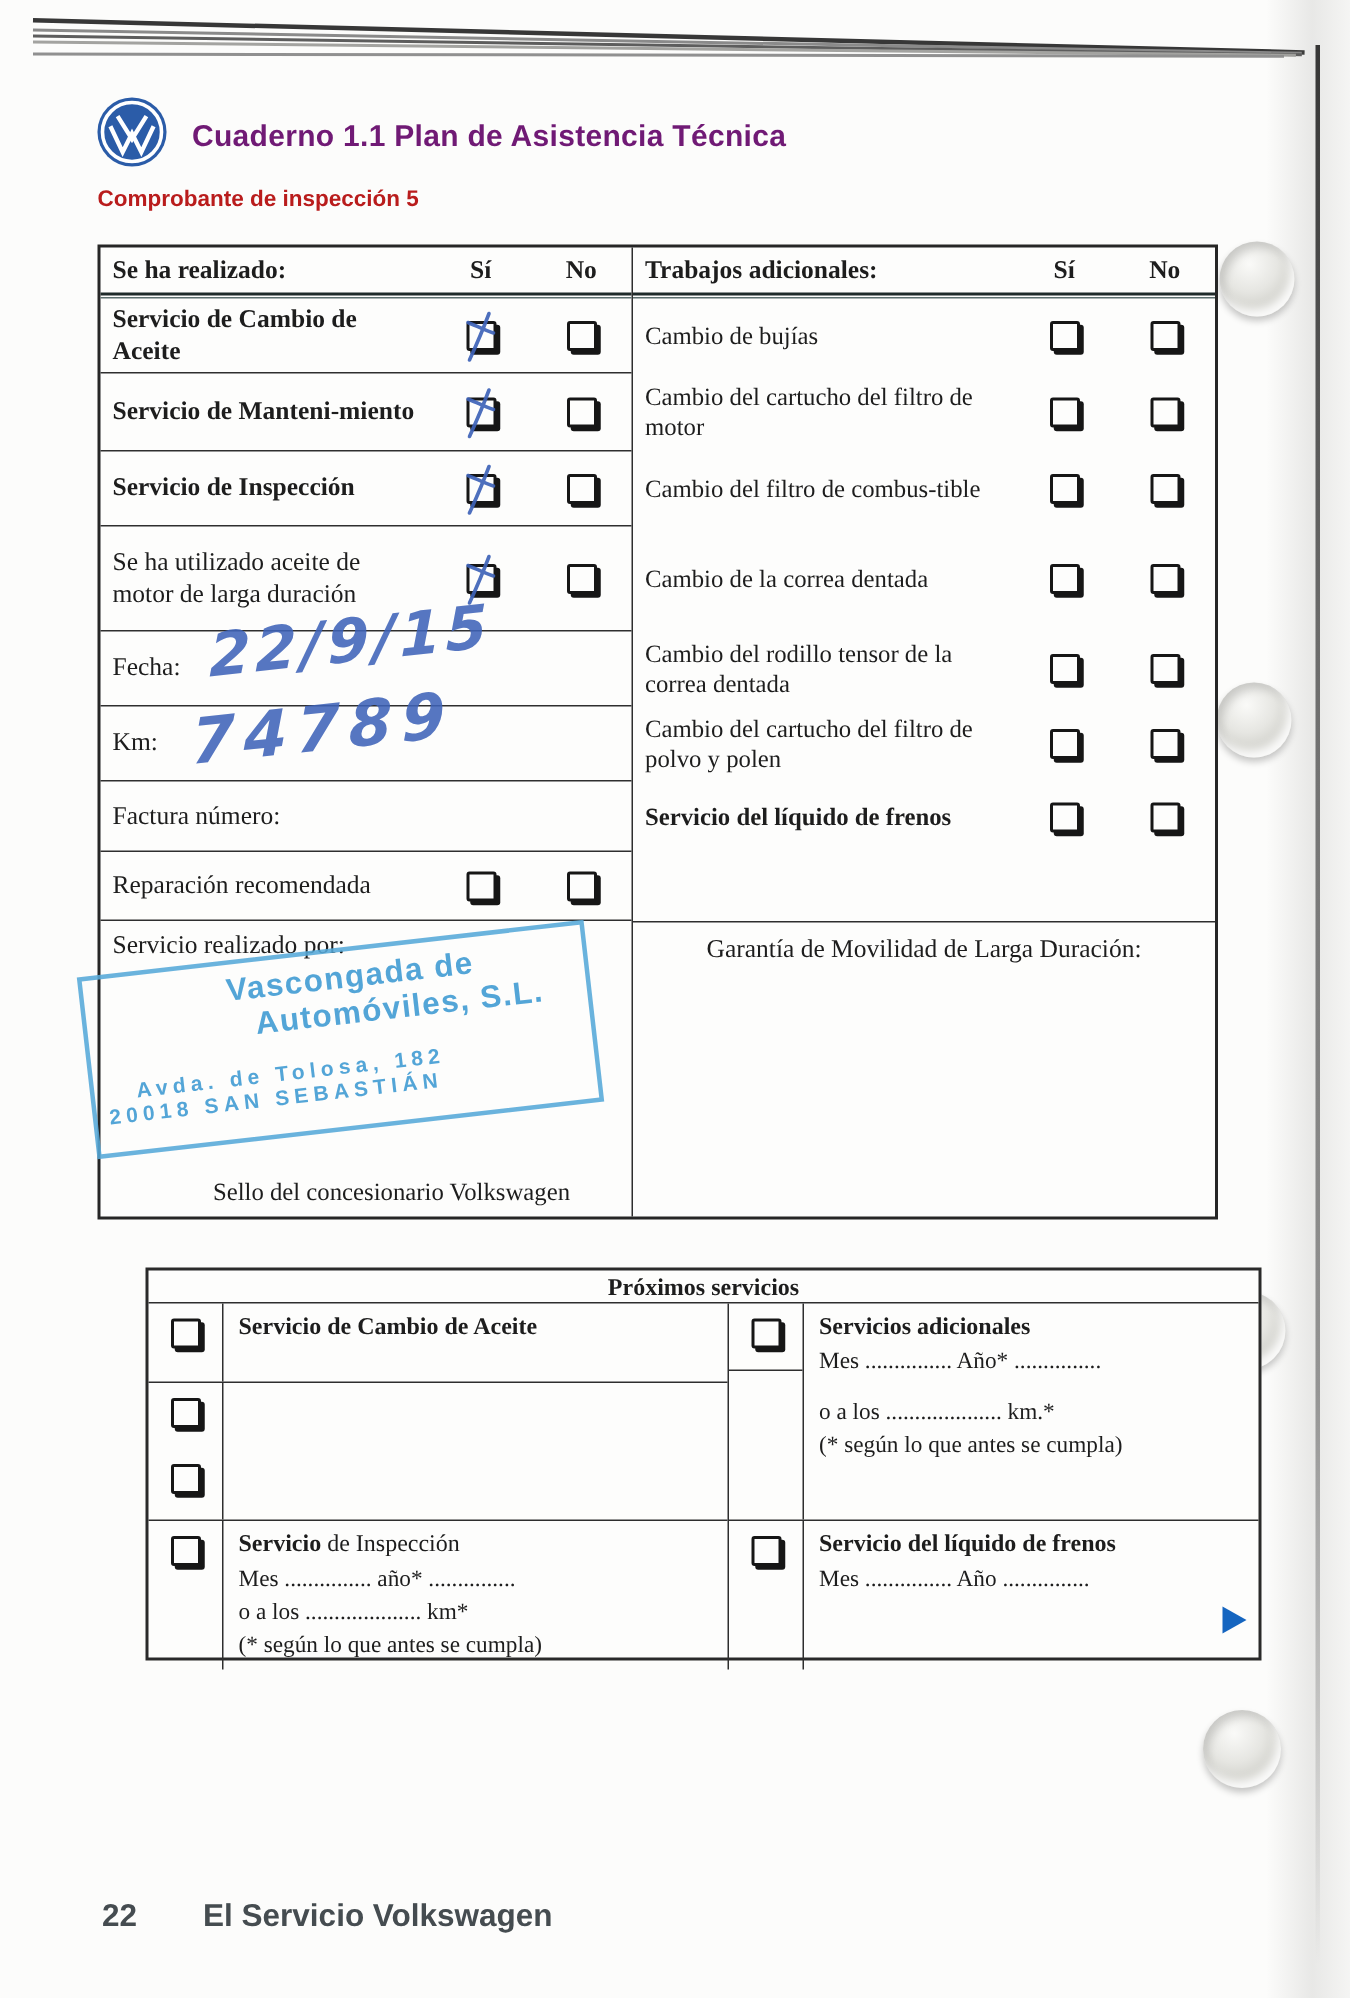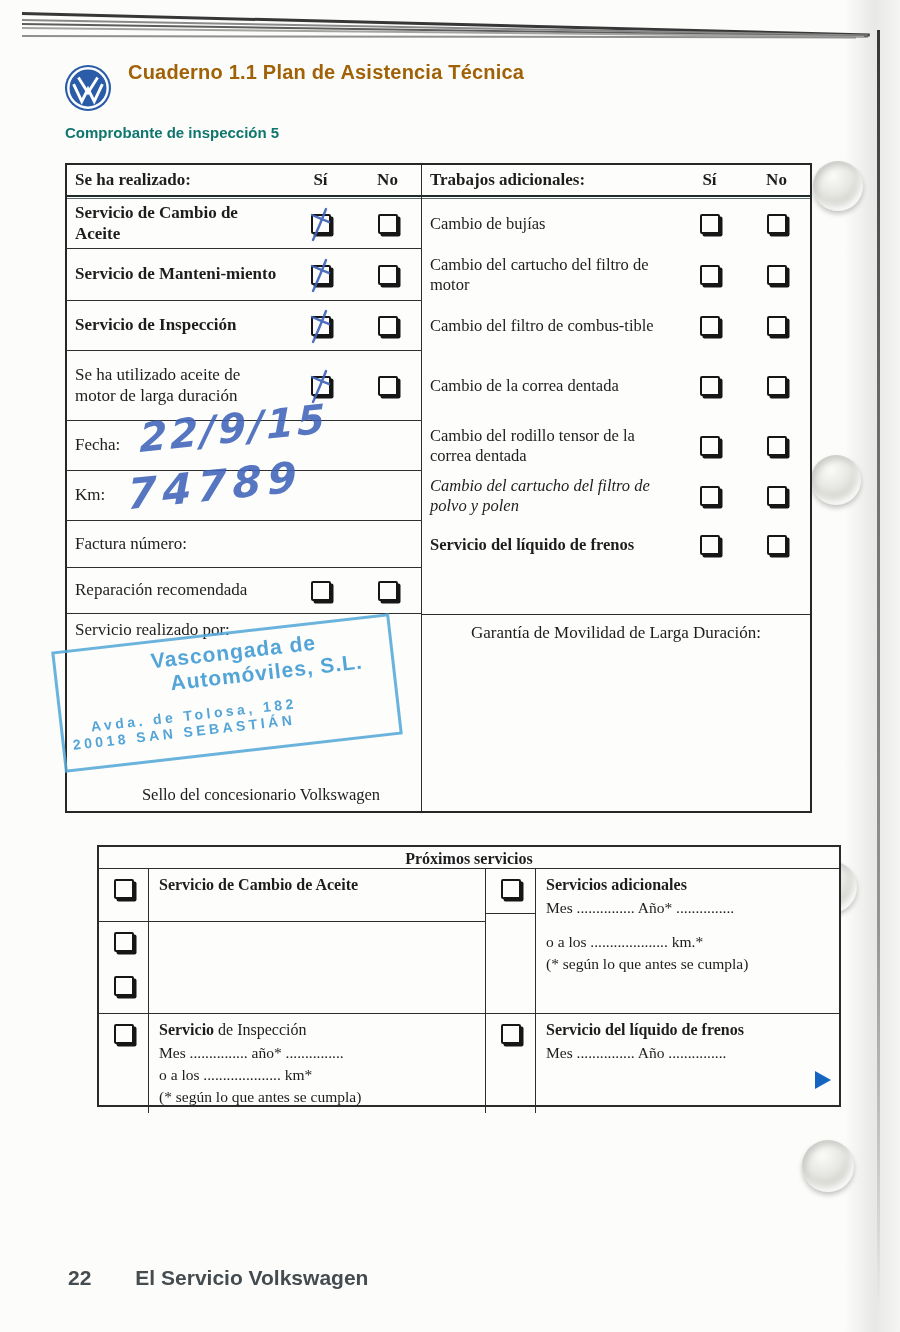--- a/index.html
+++ b/index.html
@@ -15,24 +15,24 @@
   .el5{top:35px;width:834px;height:2px;background:#909090;transform:rotate(0.1deg);}
   .spine-line{position:absolute;left:877px;top:30px;width:3px;height:1280px;
       background:linear-gradient(to bottom,#2e2e2e 0%,#6a6a6a 30%,#9a9a9a 70%,rgba(180,180,180,0) 100%);}
   .spine-shade{position:absolute;right:0;top:0;width:56px;height:1332px;
       background:linear-gradient(to right,rgba(110,110,105,0) 0%,rgba(110,110,105,.14) 55%,rgba(110,110,105,.05) 100%);}
   .snap{position:absolute;border-radius:50%;
       background:radial-gradient(circle at 40% 30%,#fafaf8 0%,#e6e6e2 40%,#cdcdc7 72%,#b3b3ad 100%);
       box-shadow:0 3px 5px rgba(0,0,0,.22), inset -3px -5px 6px rgba(255,255,255,.9), inset 3px 4px 6px rgba(0,0,0,.14);}
   
   .vw-logo{position:absolute;left:64px;top:64px;width:48px;height:48px;}
-  .h-title{position:absolute;left:128px;top:61px;font-family:"Liberation Sans",sans-serif;
-      font-weight:bold;font-size:20px;color:#a16207;letter-spacing:.2px;}
+  .h-title{position:absolute;left:128px;top:80px;font-family:"Liberation Sans",sans-serif;
+      font-weight:bold;font-size:20px;color:#701a75;letter-spacing:.2px;}
   .h-sub{position:absolute;left:65px;top:124px;font-family:"Liberation Sans",sans-serif;
-      font-weight:bold;font-size:15px;color:#0f766e;text-align:right;}
+      font-weight:bold;font-size:15px;color:#b91c1c;text-align:right;}
   
   .form{position:absolute;left:65px;top:163px;width:747px;height:650px;border:2px solid #262626;
       box-sizing:border-box;display:flex;background:#fdfdfc;}
   .lpanel{width:355px;border-right:1.5px solid #2e2e2e;box-sizing:border-box;display:flex;flex-direction:column;position:relative;}
   .rpanel{flex:1;display:flex;flex-direction:column;box-sizing:border-box;}
   .trow{display:flex;align-items:center;box-sizing:border-box;padding-left:8px;}
   .thead{height:30px;font-weight:bold;font-size:17px;}
   .dbl{height:4px;border-top:2px solid #1f2a2a;border-bottom:1px solid #5c6e6e;box-sizing:border-box;}
   .lrow{border-bottom:1.5px solid #2f2f2f;}
   .lbl{flex:1;font-size:17px;line-height:1.18;padding-right:4px;}
@@ -258,21 +258,21 @@
         </div>
         <div class="ritem" style="height:50px;">
           <div class="rlbl">Cambio del rodillo tensor de la correa dentada</div>
           <div class="cbcell">
               <span class="cb"></span>
             </div>
           <div class="cbcell">
               <span class="cb"></span>
             </div>
         </div>
-        <div class="ritem" style="height:50px;font-style:italic;">
+        <div class="ritem" style="height:50px;">
           <div class="rlbl">Cambio del cartucho del filtro de polvo y polen</div>
           <div class="cbcell">
               <span class="cb"></span>
             </div>
           <div class="cbcell">
               <span class="cb"></span>
             </div>
         </div>
         <div class="ritem" style="height:47px;">
           <div class="rlbl b">Servicio del líquido de frenos</div>

